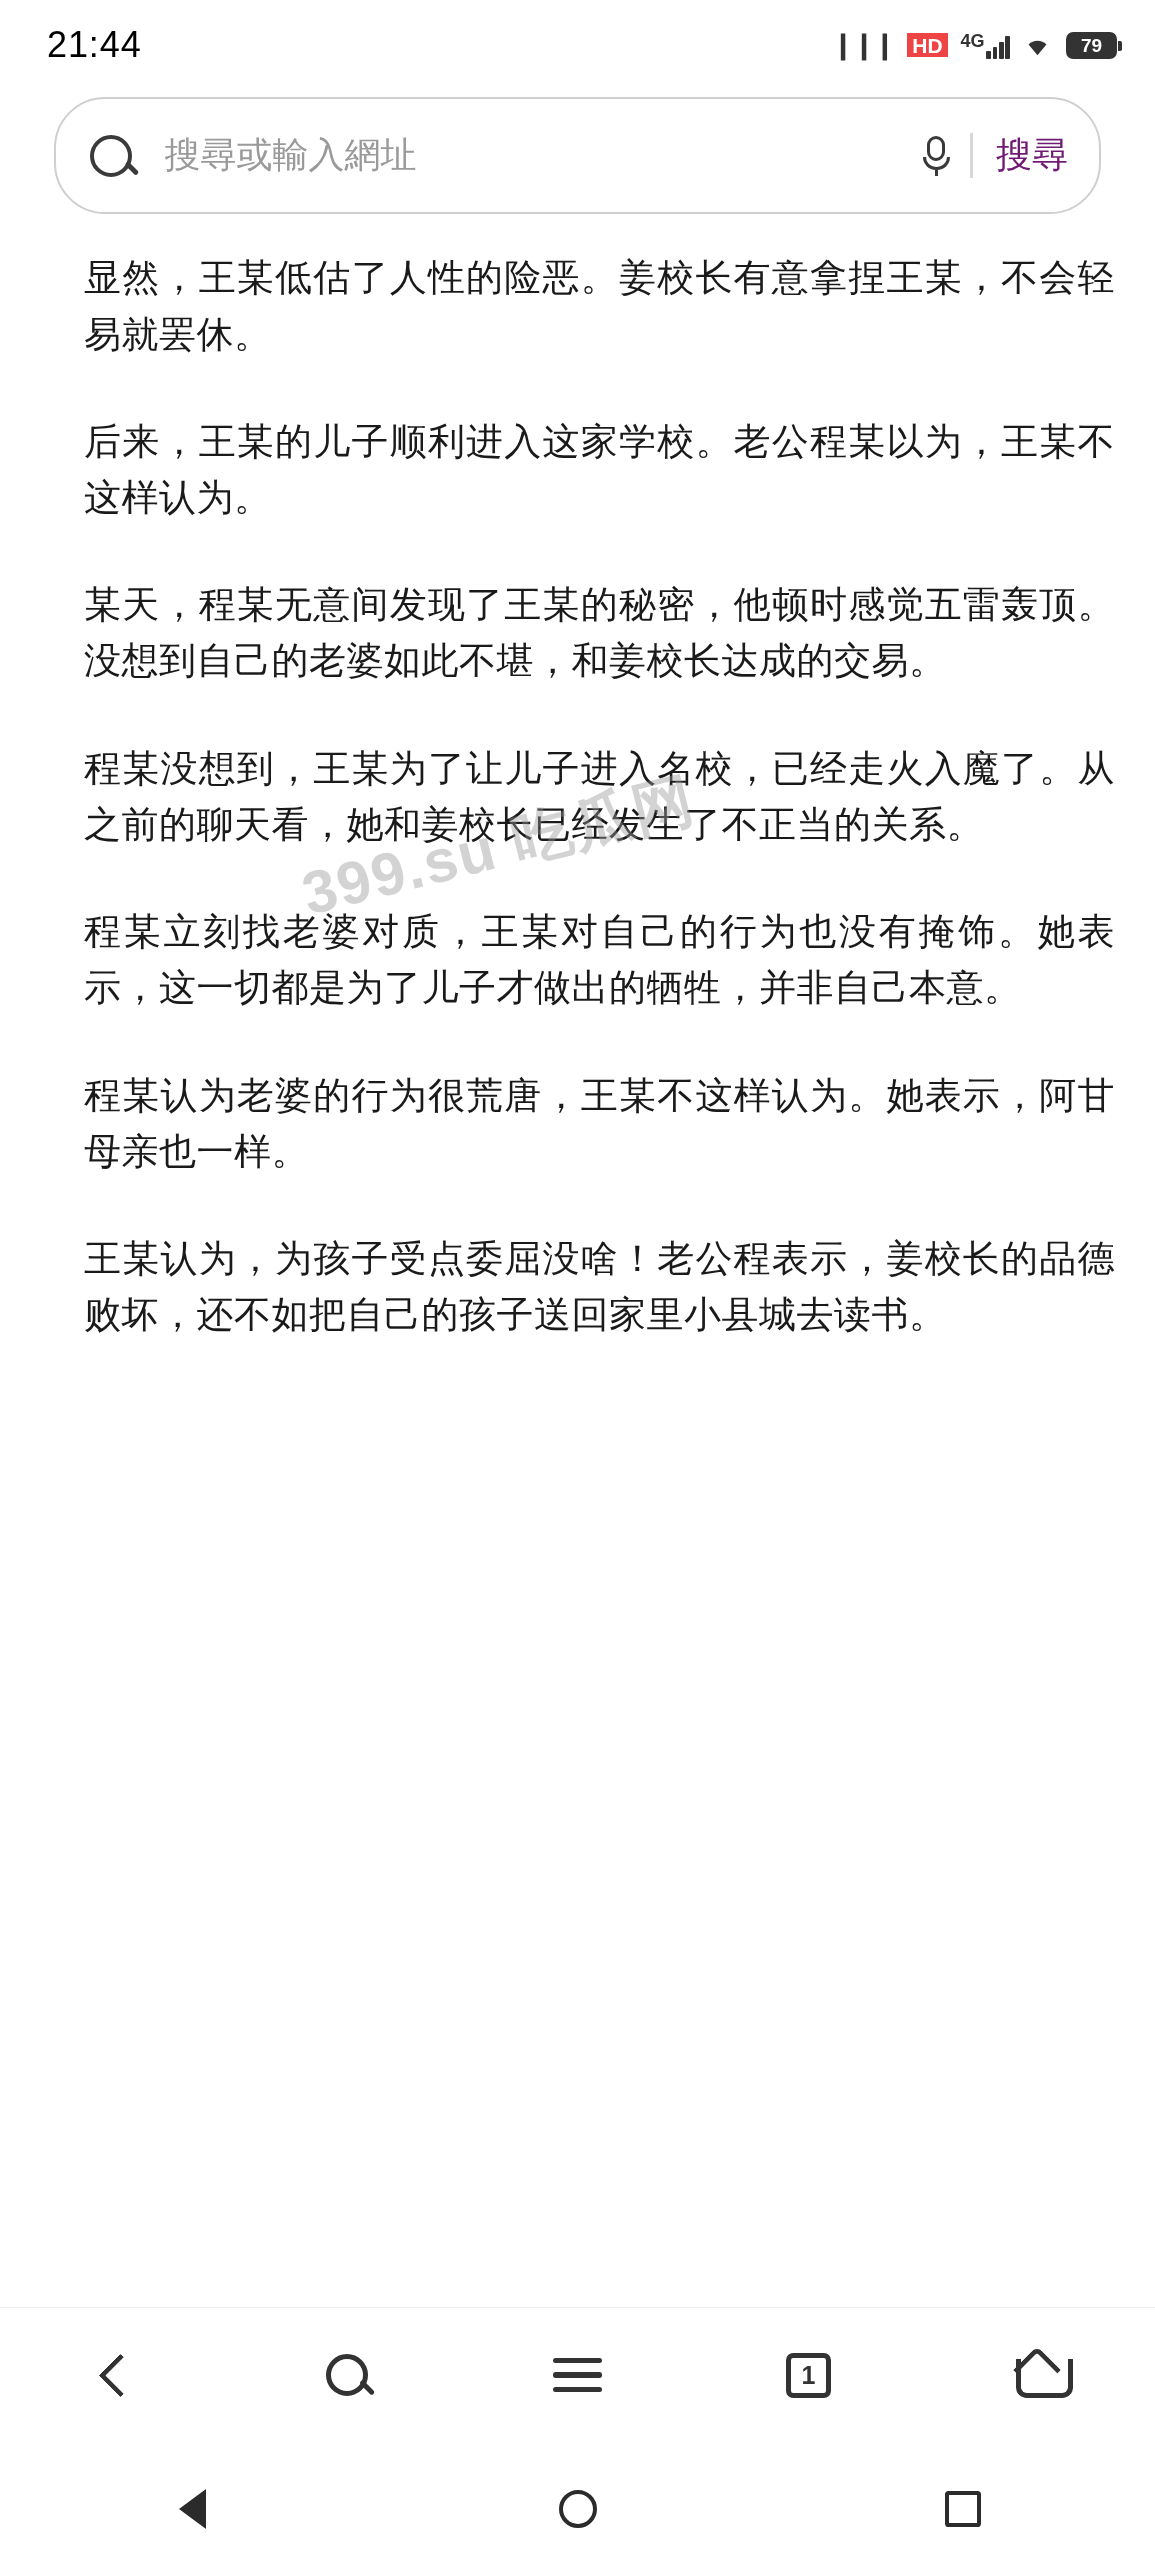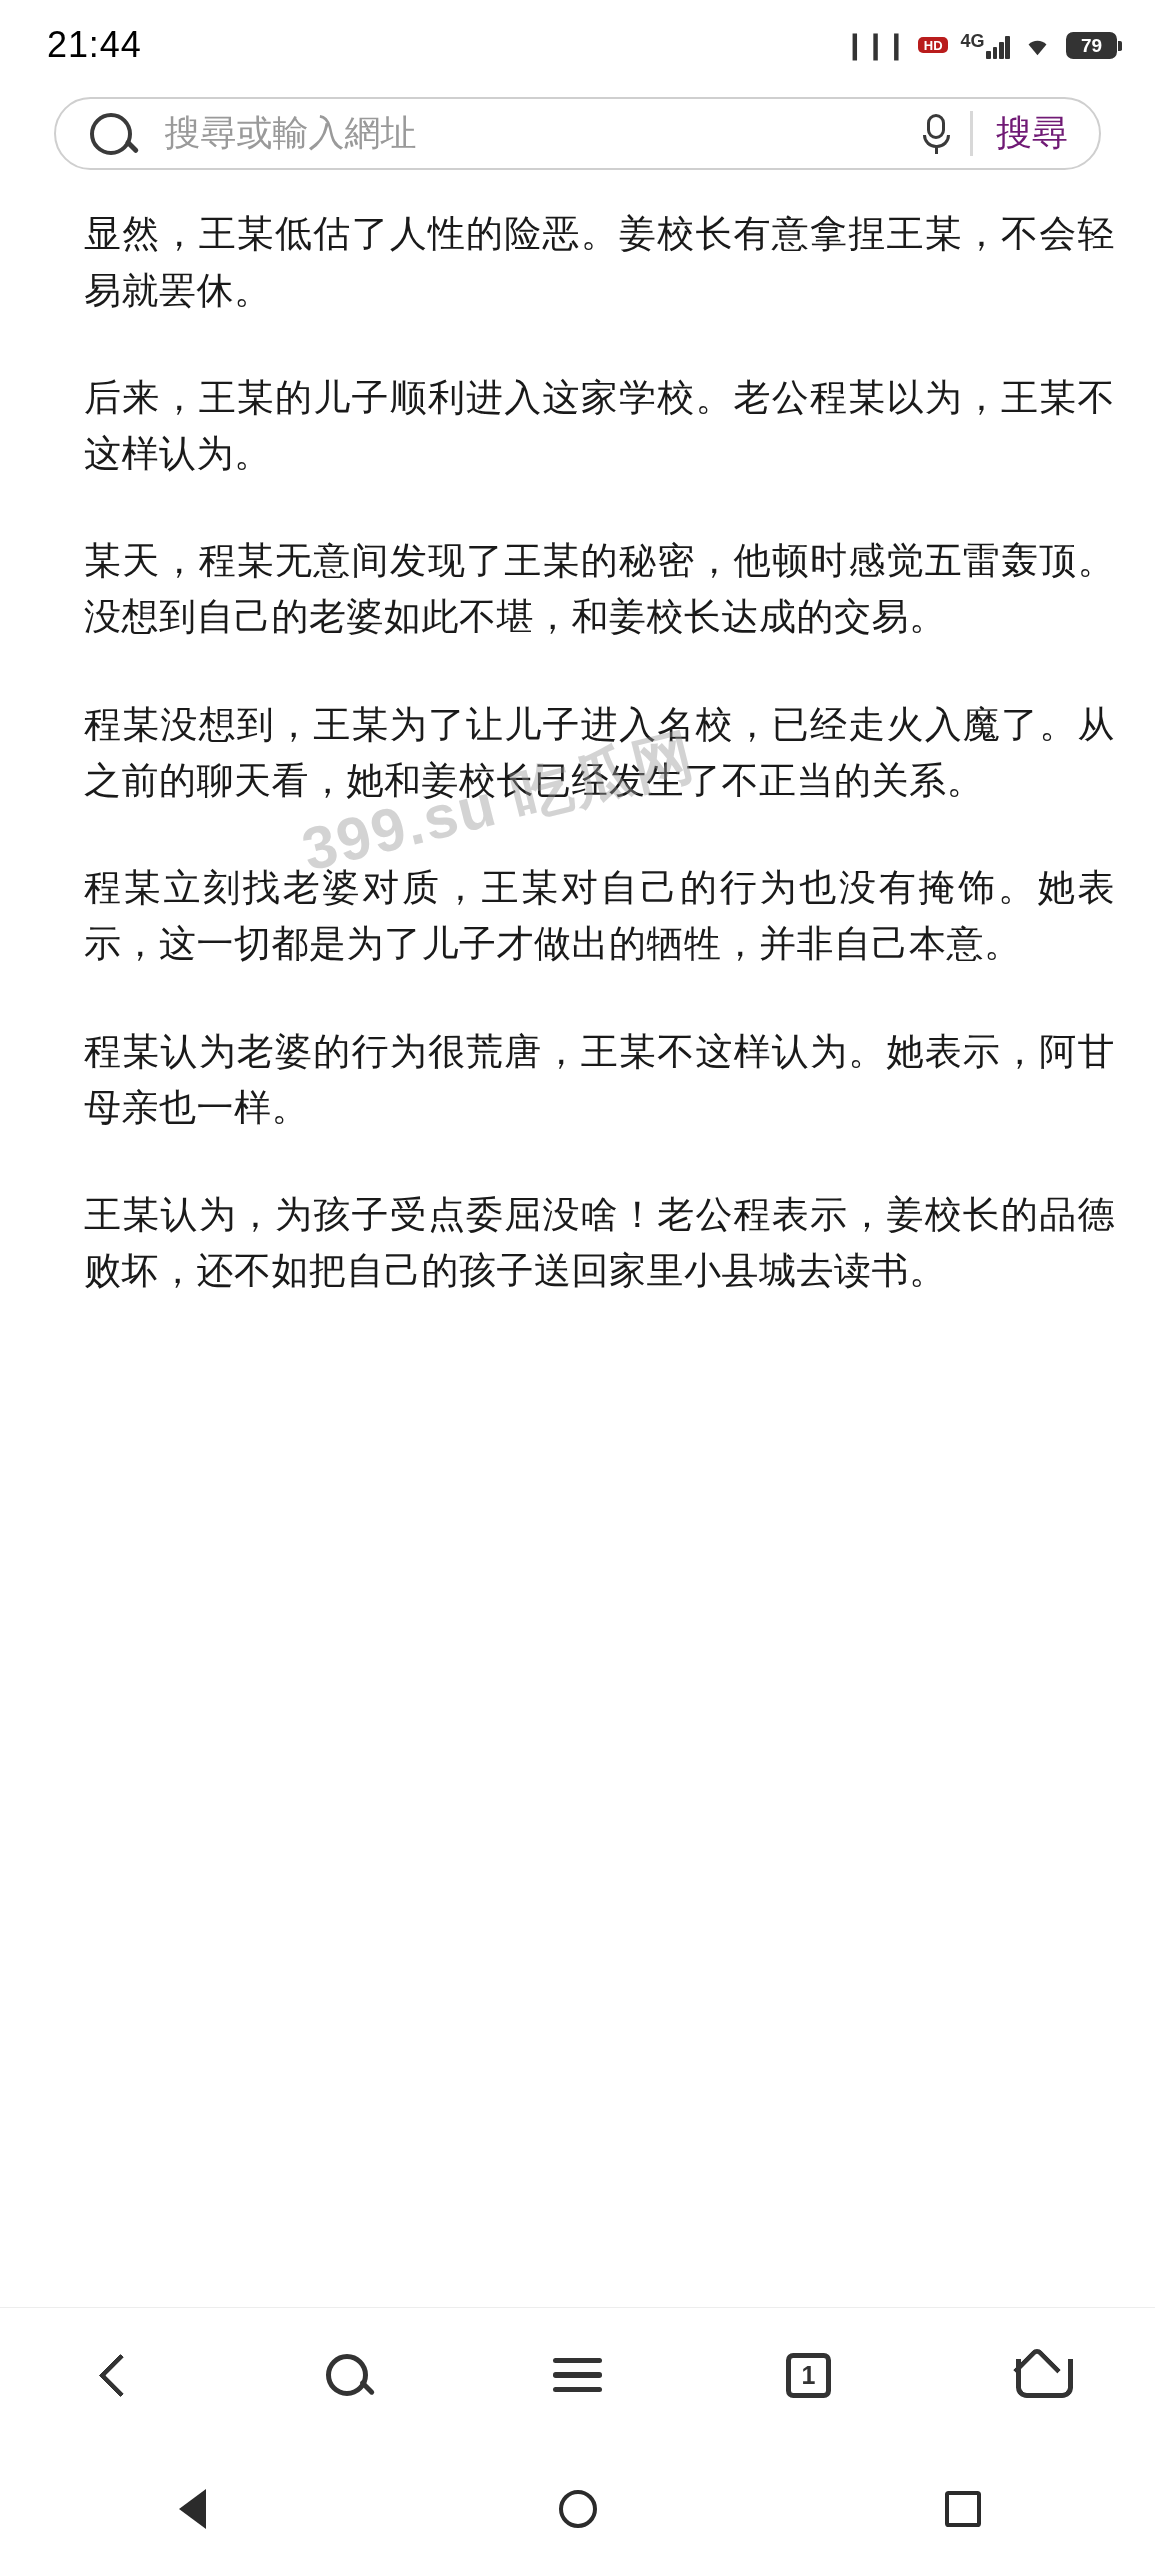--- a/index.html
+++ b/index.html
@@ -38,25 +38,25 @@
     align-items: center;
     gap: 12.6px;
   }
   .si {
     display: inline-flex;
     align-items: center;
     color: #333;
   }
   .icon-vibrate { font-size: 27px; letter-spacing: -1.8px; }
   .badge-hd {
-    font-size: 13px;
+    font-size: 21px;
     font-weight: bold;
     color: #fff;
-    background: #b91c1c;
-    border-radius: 5px;
+    background: #ef4444;
+    border-radius: 0;
     padding: 1.8px 5.4px;
     line-height: 1;
   }
   .net-4g {
     display: inline-flex;
     align-items: flex-end;
     gap: 1.8px;
   }
   .net-4g .lbl { font-size: 18px; font-weight: bold; line-height: 1; margin-bottom: 9px; }
   .bars { display: inline-flex; align-items: flex-end; gap: 1.8px; height: 23.5px; }
@@ -95,21 +95,21 @@
     background: #333;
     border-radius: 0 1.8px 1.8px 0;
   }
 
   
   .search-wrap {
     padding: 7.2px 54px 14.4px 54px;
     flex: 0 0 auto;
   }
   .search-bar {
-    height: 73px;
+    height: 117px;
     border: 2.7px solid #cfcfcf;
     border-radius: 51px;
     display: flex;
     align-items: center;
     padding: 0 31px 0 34px;
     background: #fff;
   }
   .search-glass {
     width: 42px; height: 42px;
     border: 4.5px solid #3a3a3a;

